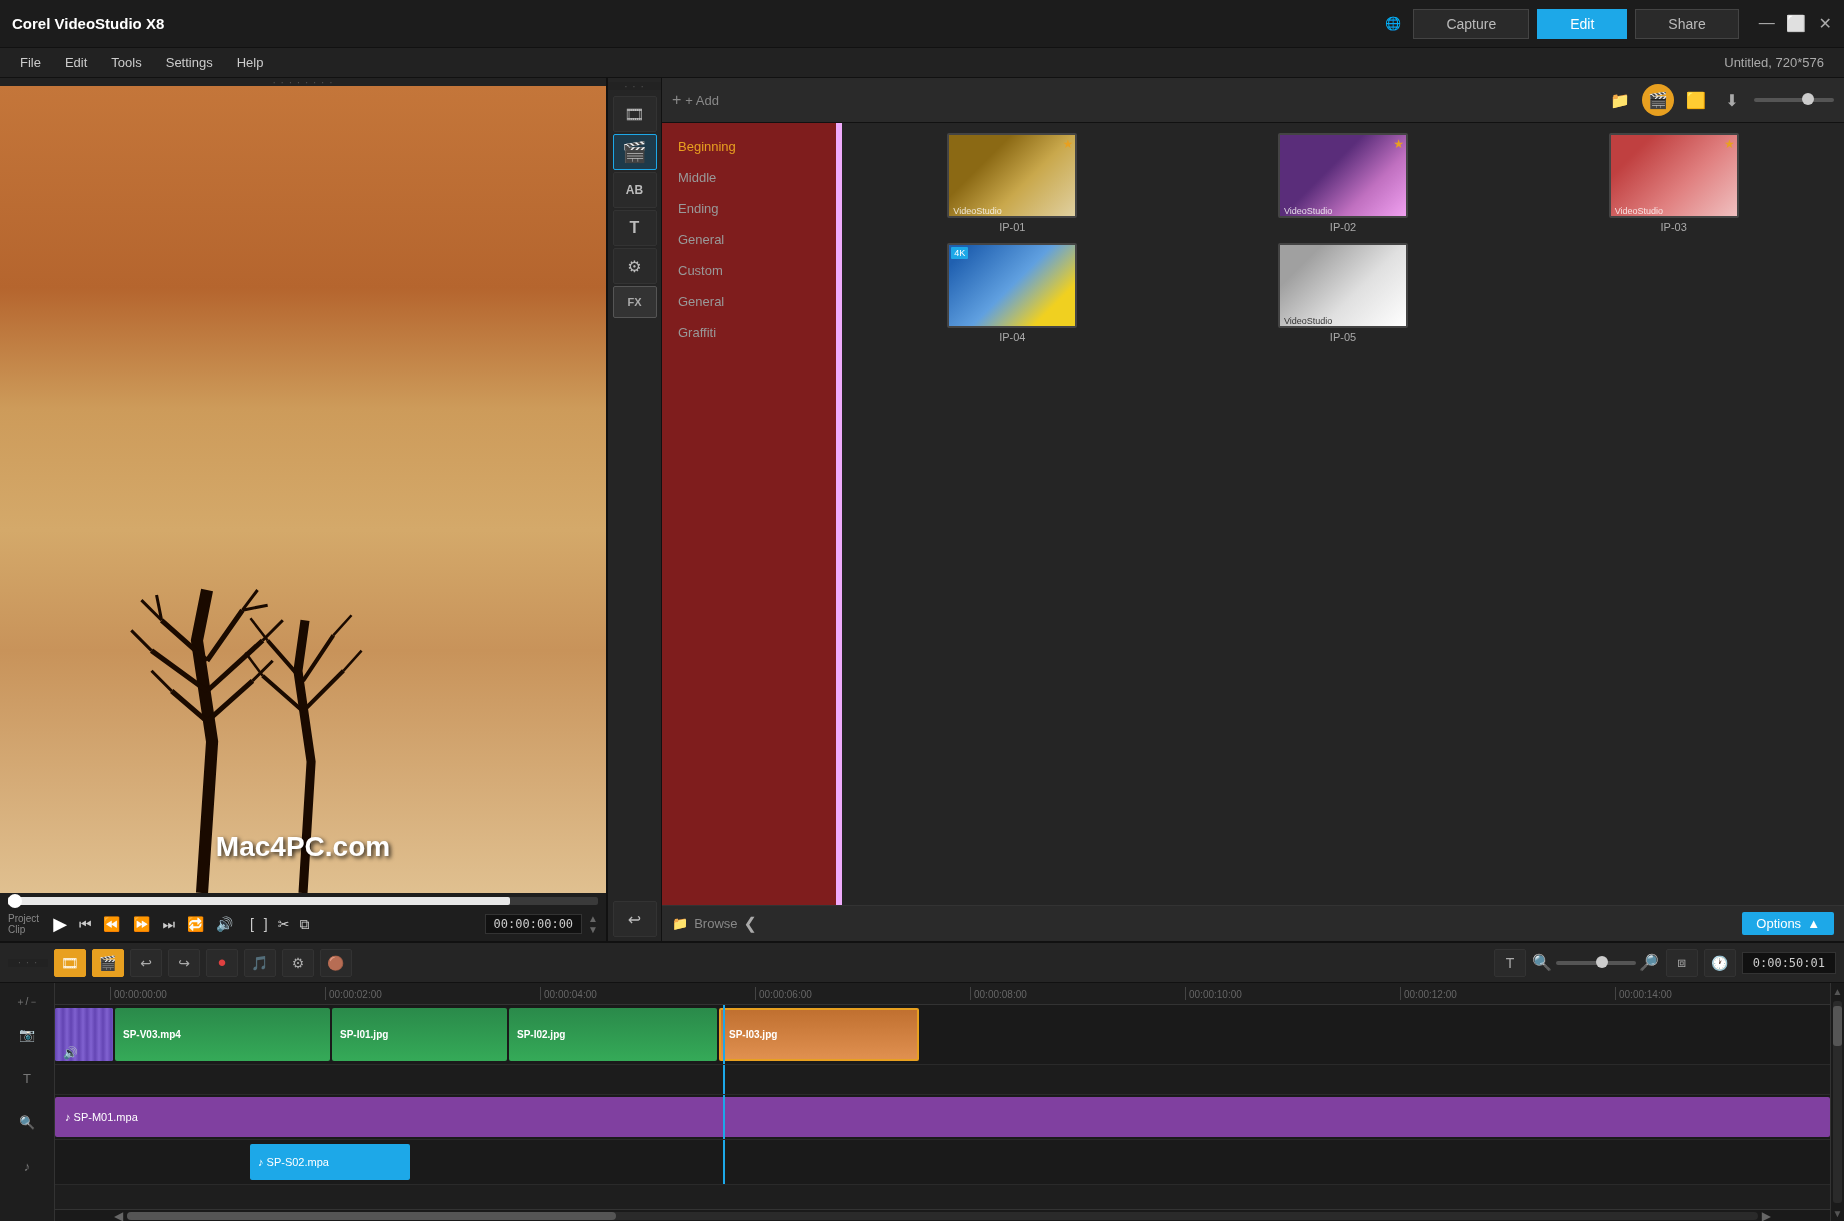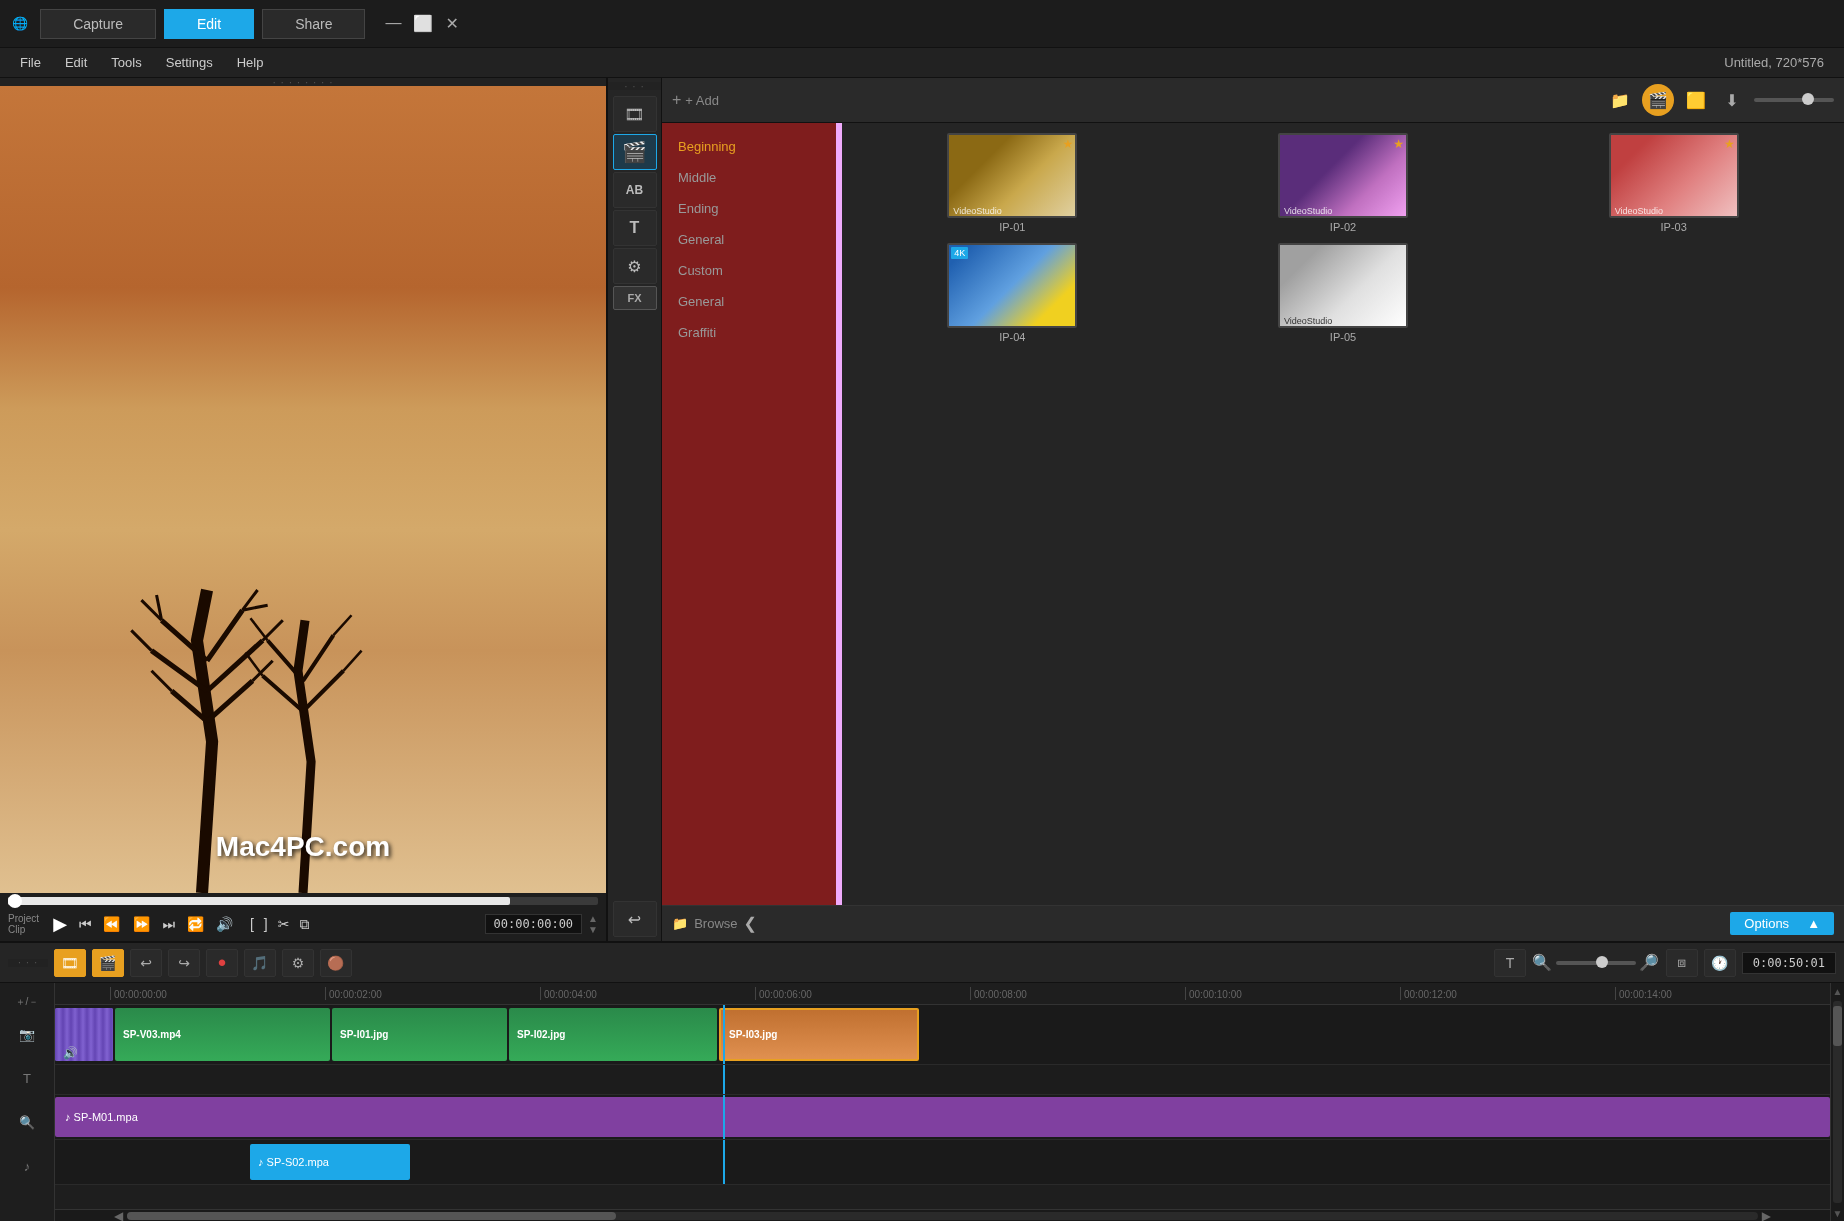--- a/index.html
+++ b/index.html
@@ -365,21 +365,21 @@
     .options-btn {
       margin-left: auto;
       background: #1da8e8;
       color: #fff;
       padding: 4px 14px;
       border-radius: 2px;
       cursor: pointer;
       font-size: 13px;
       display: flex;
       align-items: center;
-      gap: 18px;
+      gap: 6px;
     }
     .collapse-arrow { color: #aaa; cursor: pointer; margin: 0 6px; font-size: 16px; }
 
     
     .timeline-section {
       height: 280px;
       background: #1e1e1e;
       border-top: 2px solid #111;
       display: flex;
       flex-direction: column;
@@ -598,20 +598,21 @@
     }
 
     
     .thumb-inner { width: 100%; height: 100%; position: relative; }
     .vs-logo { position: absolute; bottom: 0; left: 4px; font-size: 9px; color: rgba(255,255,255,0.8); }
   </style>
 </head>
 <body>
 
 <div class="title-bar">
+  <span class="title-bar-logo">Corel VideoStudio X8</span>
   <span class="globe-icon">🌐</span>
   <div class="title-bar-tabs">
     <div class="title-tab">Capture</div>
     <div class="title-tab active">Edit</div>
     <div class="title-tab">Share</div>
   </div>
   <div class="title-bar-controls">
     <span>—</span>
     <span>⬜</span>
     <span>✕</span>
@@ -697,21 +698,21 @@
     </div>
     <div class="tool-btn">
       <span style="font-size:12px;font-weight:bold;">AB</span>
     </div>
     <div class="tool-btn">
       <span style="font-size:16px;font-weight:bold;">T</span>
     </div>
     <div class="tool-btn">
       <span>⚙</span>
     </div>
-    <div style="display:flex;align-items:center;justify-content:center;width:44px;height:24px;color:#aaa;font-size:11px;font-weight:bold;cursor:pointer;border:1px solid #555;background:#333;border-radius:2px;">FX</div>
+    <div style="display:flex;align-items:center;justify-content:center;width:44px;height:32px;color:#aaa;font-size:11px;font-weight:bold;cursor:pointer;border:1px solid #555;background:#333;border-radius:2px;">FX</div>
     <div class="tool-btn" style="margin-top:auto;">
       <span>↩</span>
     </div>
   </div>
 
   <div class="media-panel">
 
     <div class="media-toolbar">
       <div class="add-btn">
         <span style="font-size:16px;color:#888;">+</span>

